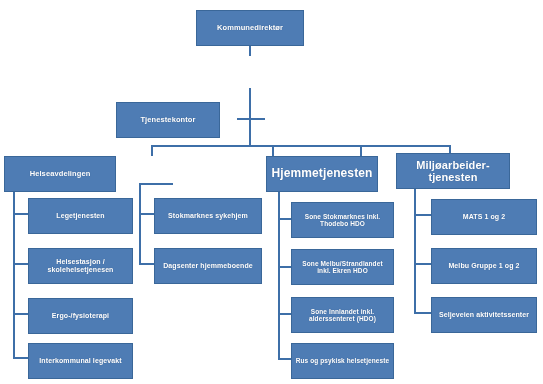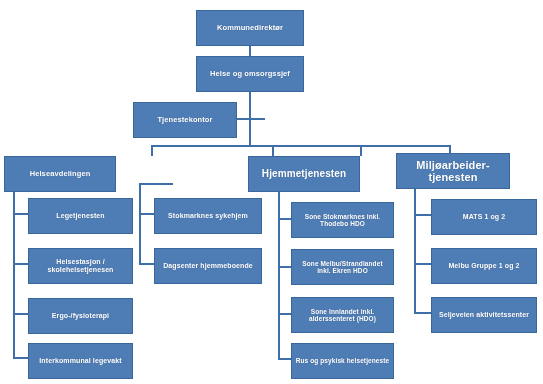--- a/index.html
+++ b/index.html
@@ -74,32 +74,29 @@
   <div class="ln lv" style="left:414px;top:183px;height:130px;"></div>
   <div class="ln lh" style="left:414px;top:183px;width:35px;"></div>
   <div class="ln lh" style="left:414px;top:214px;width:17px;"></div>
   <div class="ln lh" style="left:414px;top:263px;width:17px;"></div>
   <div class="ln lh" style="left:414px;top:312px;width:17px;"></div>
 
   <div class="node" style="left:196px;top:10px;width:108px;height:35px;font-size:7.5px;">
     <span>Kommunedirektør</span>
   </div>
 
-  <div class="node" style="left:196px;top:56px;width:108px;height:33px;font-size:7.5px;">
-    <span>Helse og omsorgssjef</span>
-  </div>
 
-  <div class="node" style="left:133px;top:102px;width:104px;height:20px;font-size:7.5px;">
+  <div class="node" style="left:116px;top:102px;width:104px;height:20px;font-size:7.5px;">
     <span>Tjenestekontor</span>
   </div>
 
   <div class="node" style="left:4px;top:156px;width:112px;height:33px;font-size:7.5px;">
     <span>Helseavdelingen</span>
   </div>
-  <div class="node" style="left:248px;top:156px;width:112px;height:35px;font-size:10px;">
+  <div class="node" style="left:266px;top:156px;width:112px;height:35px;font-size:12px;">
     <span>Hjemmetjenesten</span>
   </div>
   <div class="node" style="left:396px;top:153px;width:114px;height:32px;font-size:11px;">
     <span>Miljøarbeider-tjenesten</span>
   </div>
 
   <div class="node" style="left:28px;top:198px;width:105px;height:30px;font-size:7px;">
     <span>Legetjenesten</span>
   </div>
   <div class="node" style="left:28px;top:248px;width:105px;height:30px;font-size:7px;">

